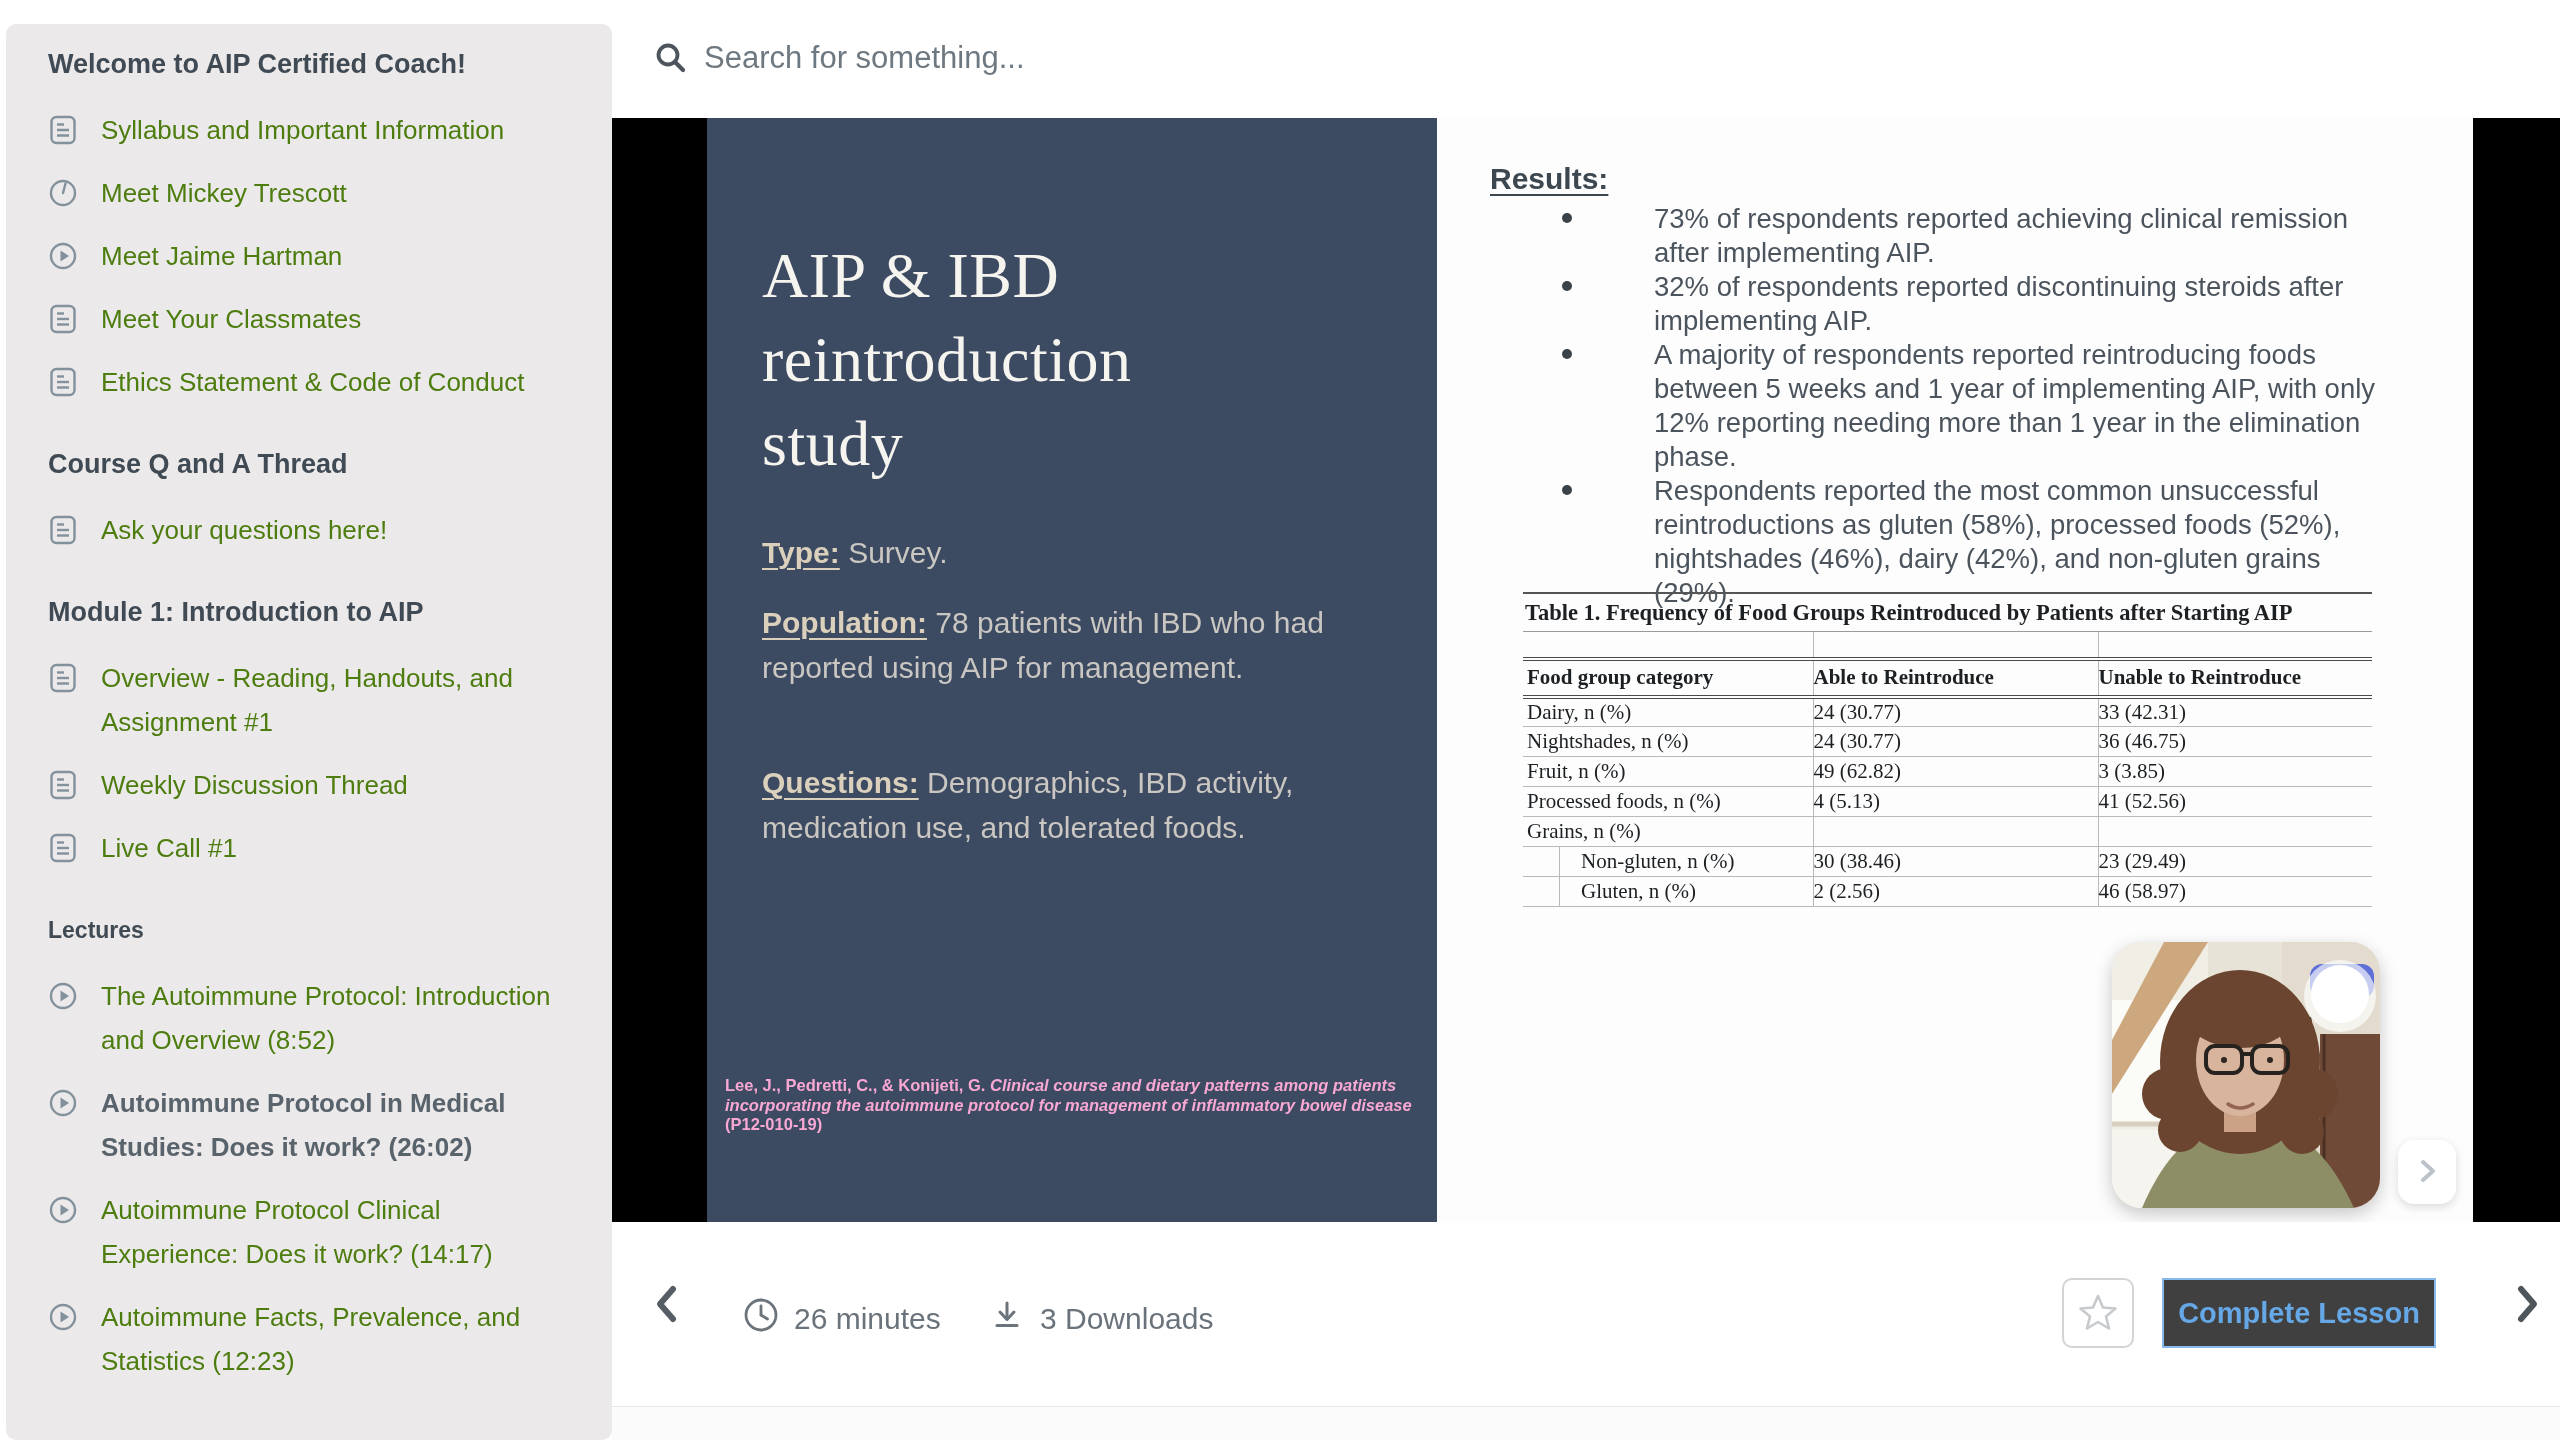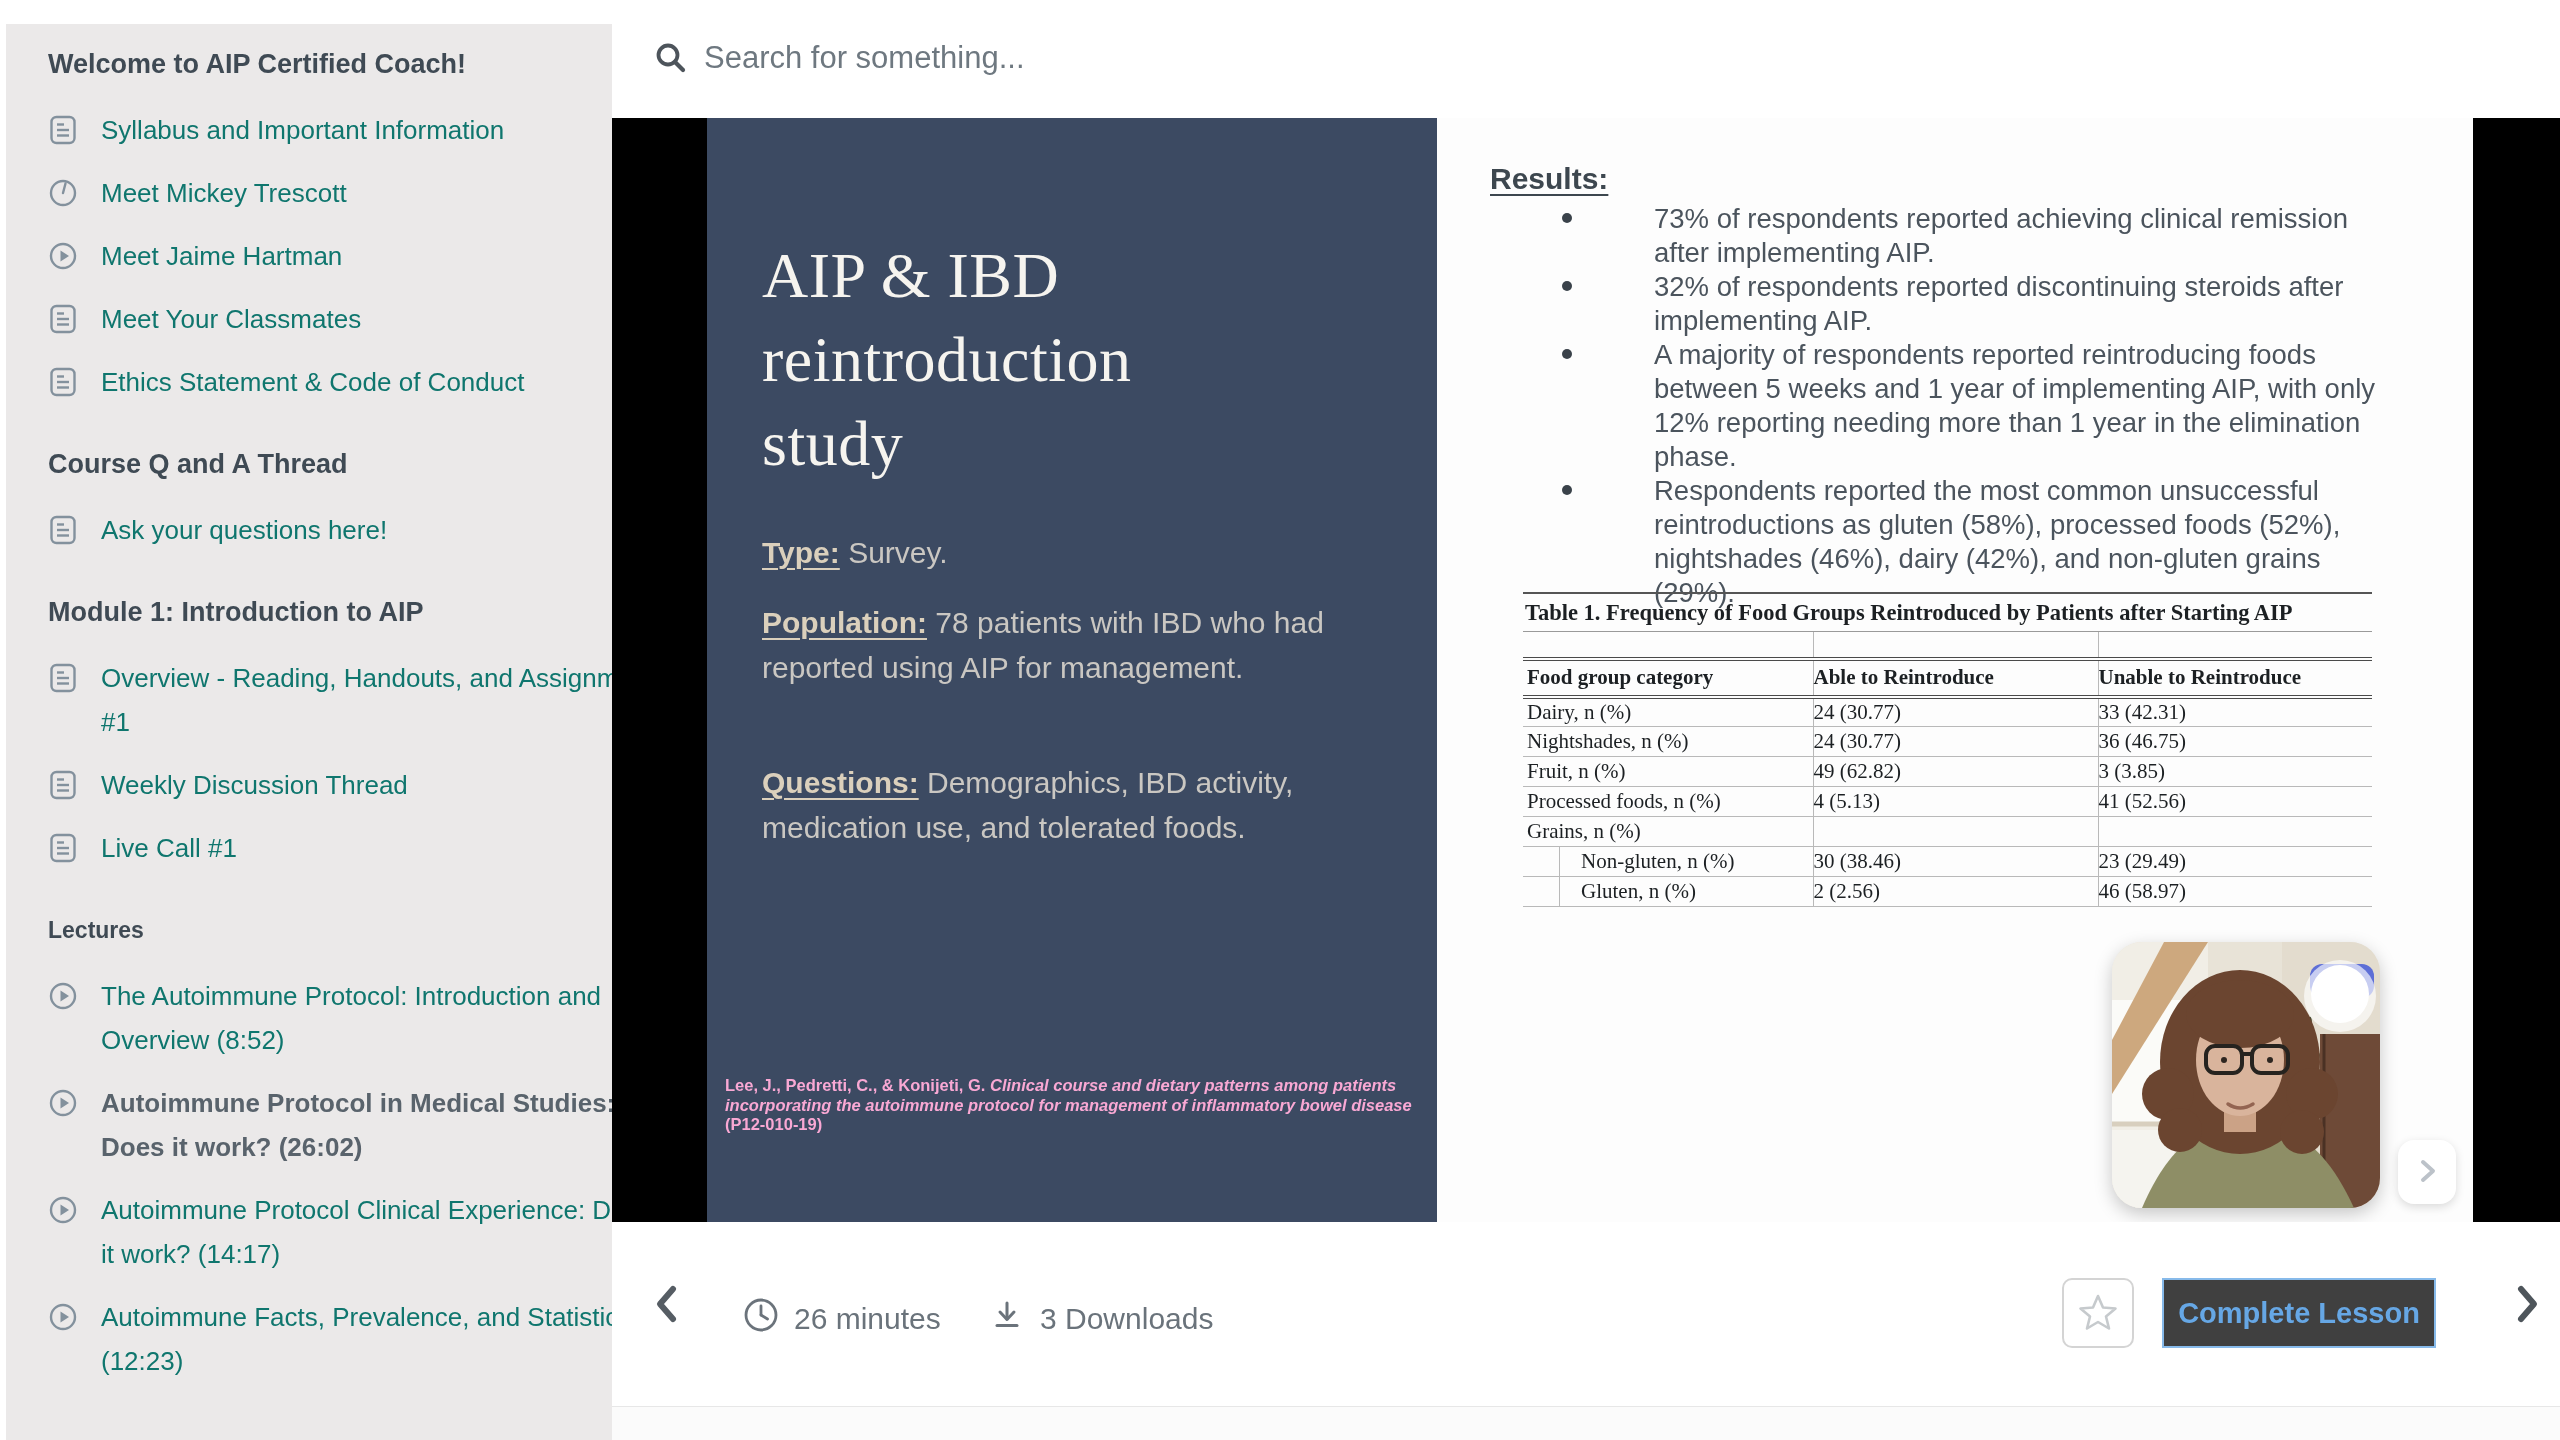--- a/index.html
+++ b/index.html
@@ -1,29 +1,29 @@
 <!DOCTYPE html>
 <html><head>
 <meta charset="utf-8">
 <style>
   * { margin:0; padding:0; box-sizing:border-box; }
   html,body { background:#ffffff; }
   body { font-family:"Liberation Sans","DejaVu Sans",sans-serif; }
   #app { position:relative; width:2560px; height:1440px; background:#ffffff; overflow:hidden; }
 
   
-  .sidebar { position:absolute; left:6px; top:24px; width:700px; height:1416px;
-             background:#EBE9E9; padding:22px 34px 40px 42px; overflow:hidden; }
+  .sidebar { position:absolute; left:6px; top:24px; width:606px; height:1416px;
+             background:#EBE9E9; padding:22px 34px 40px 42px; overflow:hidden;border-radius:10px; }
   .sb-heading { font-size:27px; font-weight:700; color:#3F4A54; line-height:36px;
                 margin:42px 0 26px 0; }
   .sb-heading.first { margin-top:0; }
   .sb-heading.small { font-size:23px; }
   .sb-item { display:flex; gap:23px; margin-bottom:19px; cursor:pointer; }
   .sb-item .ic { flex:0 0 30px; width:30px; height:30px; margin-top:7px; }
-  .sb-item .lbl { font-size:26px; line-height:44px; color:#0f766e; }
+  .sb-item .lbl { font-size:26px; line-height:44px; color:#4d7c0f; }
   .sb-item.active .lbl { font-weight:700; color:#59636C; }
 
   
   .search-row { position:absolute; left:612px; top:0; width:1948px; height:118px; background:#ffffff; }
   .search-row .mag { position:absolute; left:40px; top:40px; }
   .search-row input { position:absolute; left:92px; top:18px; width:1100px; height:80px;
                       border:none; outline:none; background:transparent;
                       font-family:"Liberation Sans","DejaVu Sans",sans-serif;
                       font-size:31px; color:#3C444C; }
   .search-row input::placeholder { color:#6E7880; opacity:1; }

